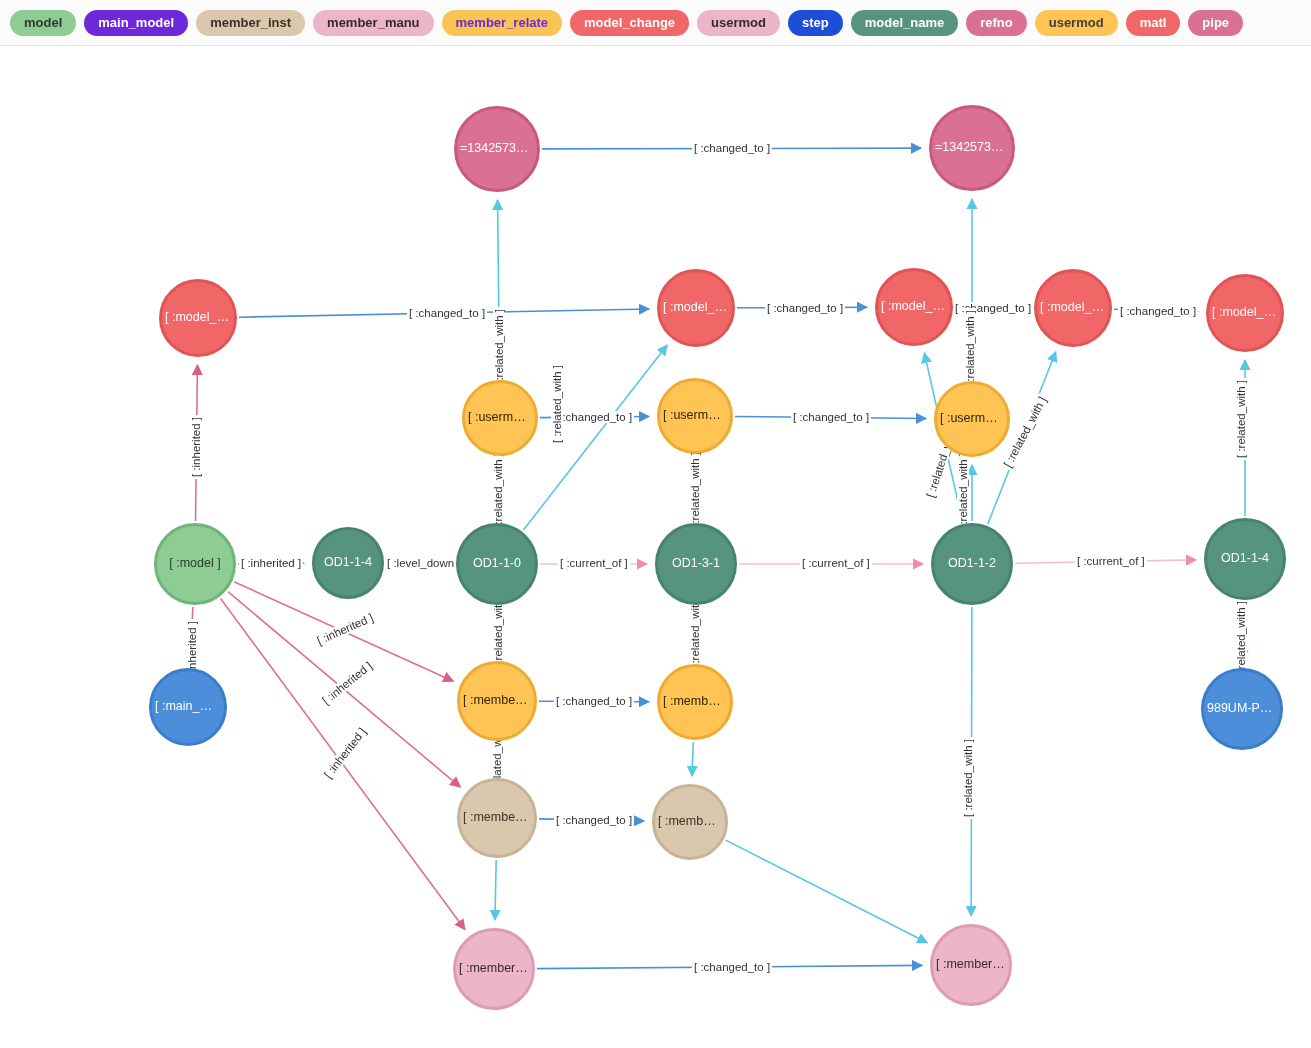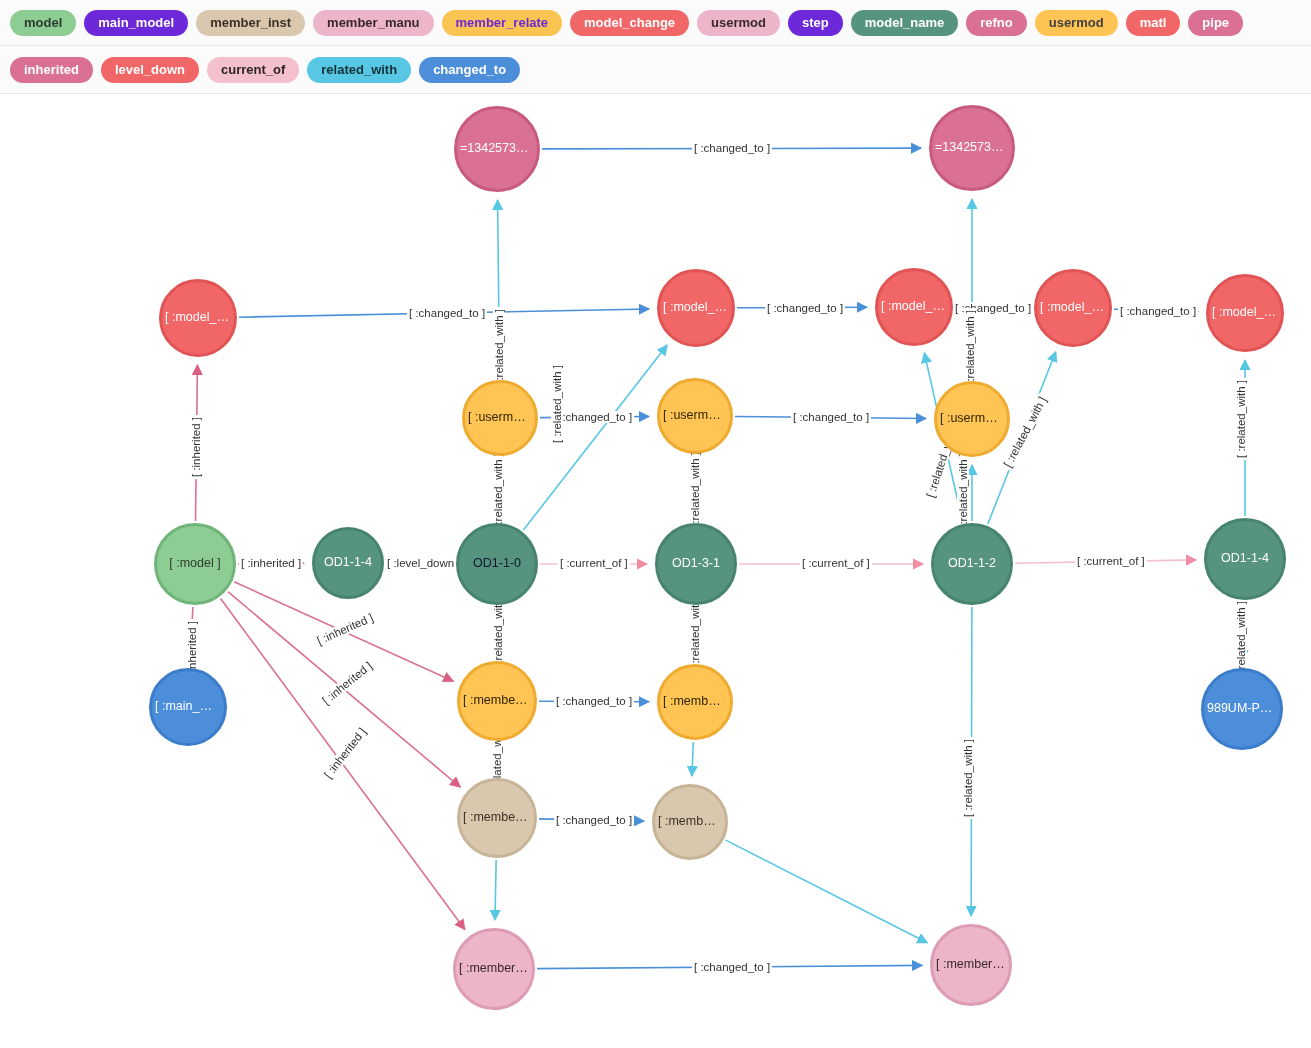--- a/index.html
+++ b/index.html
@@ -101,33 +101,26 @@
 <div id="app">
 
   <div class="legend-panel" id="legend-labels">
       <div class="chip" style="background: rgb(141, 204, 147); color: rgb(45, 59, 47);">model</div>
       <div class="chip" style="background: #6d28d9; color: rgb(255, 255, 255);">main_model</div>
       <div class="chip" style="background: rgb(217, 200, 174); color: rgb(58, 50, 38);">member_inst</div>
       <div class="chip" style="background: rgb(236, 181, 201); color: rgb(58, 39, 48);">member_manu</div>
       <div class="chip" style="background: rgb(249, 196, 82); color: #6d28d9;">member_relate</div>
       <div class="chip" style="background: rgb(241, 102, 103); color: rgb(255, 255, 255);">model_change</div>
       <div class="chip" style="background: rgb(236, 181, 201); color: rgb(58, 39, 48);">usermod</div>
-      <div class="chip" style="background: #6d28d9; color: rgb(255, 255, 255);">step</div>
+      <div class="chip" style="background: #1d4ed8; color: rgb(255, 255, 255);">step</div>
       <div class="chip" style="background: rgb(86, 148, 128); color: rgb(255, 255, 255);">model_name</div>
       <div class="chip" style="background: rgb(218, 113, 148); color: rgb(255, 255, 255);">refno</div>
       <div class="chip" style="background: rgb(255, 196, 84); color: #404040;">usermod</div>
       <div class="chip" style="background: rgb(241, 102, 103); color: rgb(255, 255, 255);">matl</div>
       <div class="chip" style="background: rgb(218, 113, 148); color: rgb(255, 255, 255);">pipe</div>
-    </div>
-  <div class="legend-panel" id="legend-rels">
-      <div class="chip" style="background: rgb(218, 113, 148); color: rgb(255, 255, 255);">inherited</div>
-      <div class="chip" style="background: rgb(241, 102, 103); color: rgb(255, 255, 255);">level_down</div>
-      <div class="chip" style="background: rgb(245, 192, 205); color: rgb(46, 35, 39);">current_of</div>
-      <div class="chip" style="background: rgb(87, 199, 227); color: rgb(19, 49, 58);">related_with</div>
-      <div class="chip" style="background: rgb(76, 142, 218); color: rgb(255, 255, 255);">changed_to</div>
     </div>
 
   <div id="graph-canvas">
     <svg id="graph-svg" xmlns="http://www.w3.org/2000/svg">
       <defs>
         <marker id="ah-blue" viewBox="0 0 10 10" refX="9" refY="5" markerWidth="7" markerHeight="7" orient="auto-start-reverse">
           <path d="M 0 0 L 10 5 L 0 10 z" fill="#4a90d9"></path>
         </marker>
         <marker id="ah-cyan" viewBox="0 0 10 10" refX="9" refY="5" markerWidth="7" markerHeight="7" orient="auto-start-reverse">
           <path d="M 0 0 L 10 5 L 0 10 z" fill="#57c7e3"></path>
@@ -246,21 +239,21 @@
         <div class="node" style="left: 934px; top: 287px; width: 76px; height: 76px; background: rgb(255, 196, 84); border: 3px solid rgb(238, 171, 47);">
           <span class="node-label" style="color: rgb(47, 38, 7);">[ :usermod ]</span>
         </div>
         <div class="node" style="left: 154px; top: 429px; width: 82px; height: 82px; background: rgb(141, 204, 147); border: 3px solid rgb(111, 181, 122);">
           <span class="node-label" style="color: rgb(45, 59, 47);">[ :model ]</span>
         </div>
         <div class="node" style="left: 312px; top: 433px; width: 72px; height: 72px; background: rgb(86, 148, 128); border: 3px solid rgb(70, 132, 112);">
           <span class="node-label" style="color: rgb(255, 255, 255);">OD1-1-4</span>
         </div>
         <div class="node" style="left: 456px; top: 429px; width: 82px; height: 82px; background: rgb(86, 148, 128); border: 3px solid rgb(70, 132, 112);">
-          <span class="node-label" style="color: #0f172a;">OD1-1-0</span>
+          <span class="node-label" style="color: #ffffff;">OD1-1-0</span>
         </div>
         <div class="node" style="left: 655px; top: 429px; width: 82px; height: 82px; background: rgb(86, 148, 128); border: 3px solid rgb(70, 132, 112);">
           <span class="node-label" style="color: rgb(255, 255, 255);">OD1-3-1</span>
         </div>
         <div class="node" style="left: 931px; top: 429px; width: 82px; height: 82px; background: rgb(86, 148, 128); border: 3px solid rgb(70, 132, 112);">
           <span class="node-label" style="color: rgb(255, 255, 255);">OD1-1-2</span>
         </div>
         <div class="node" style="left: 1204px; top: 424px; width: 82px; height: 82px; background: rgb(86, 148, 128); border: 3px solid rgb(70, 132, 112);">
           <span class="node-label" style="color: rgb(255, 255, 255);">OD1-1-4</span>
         </div>

